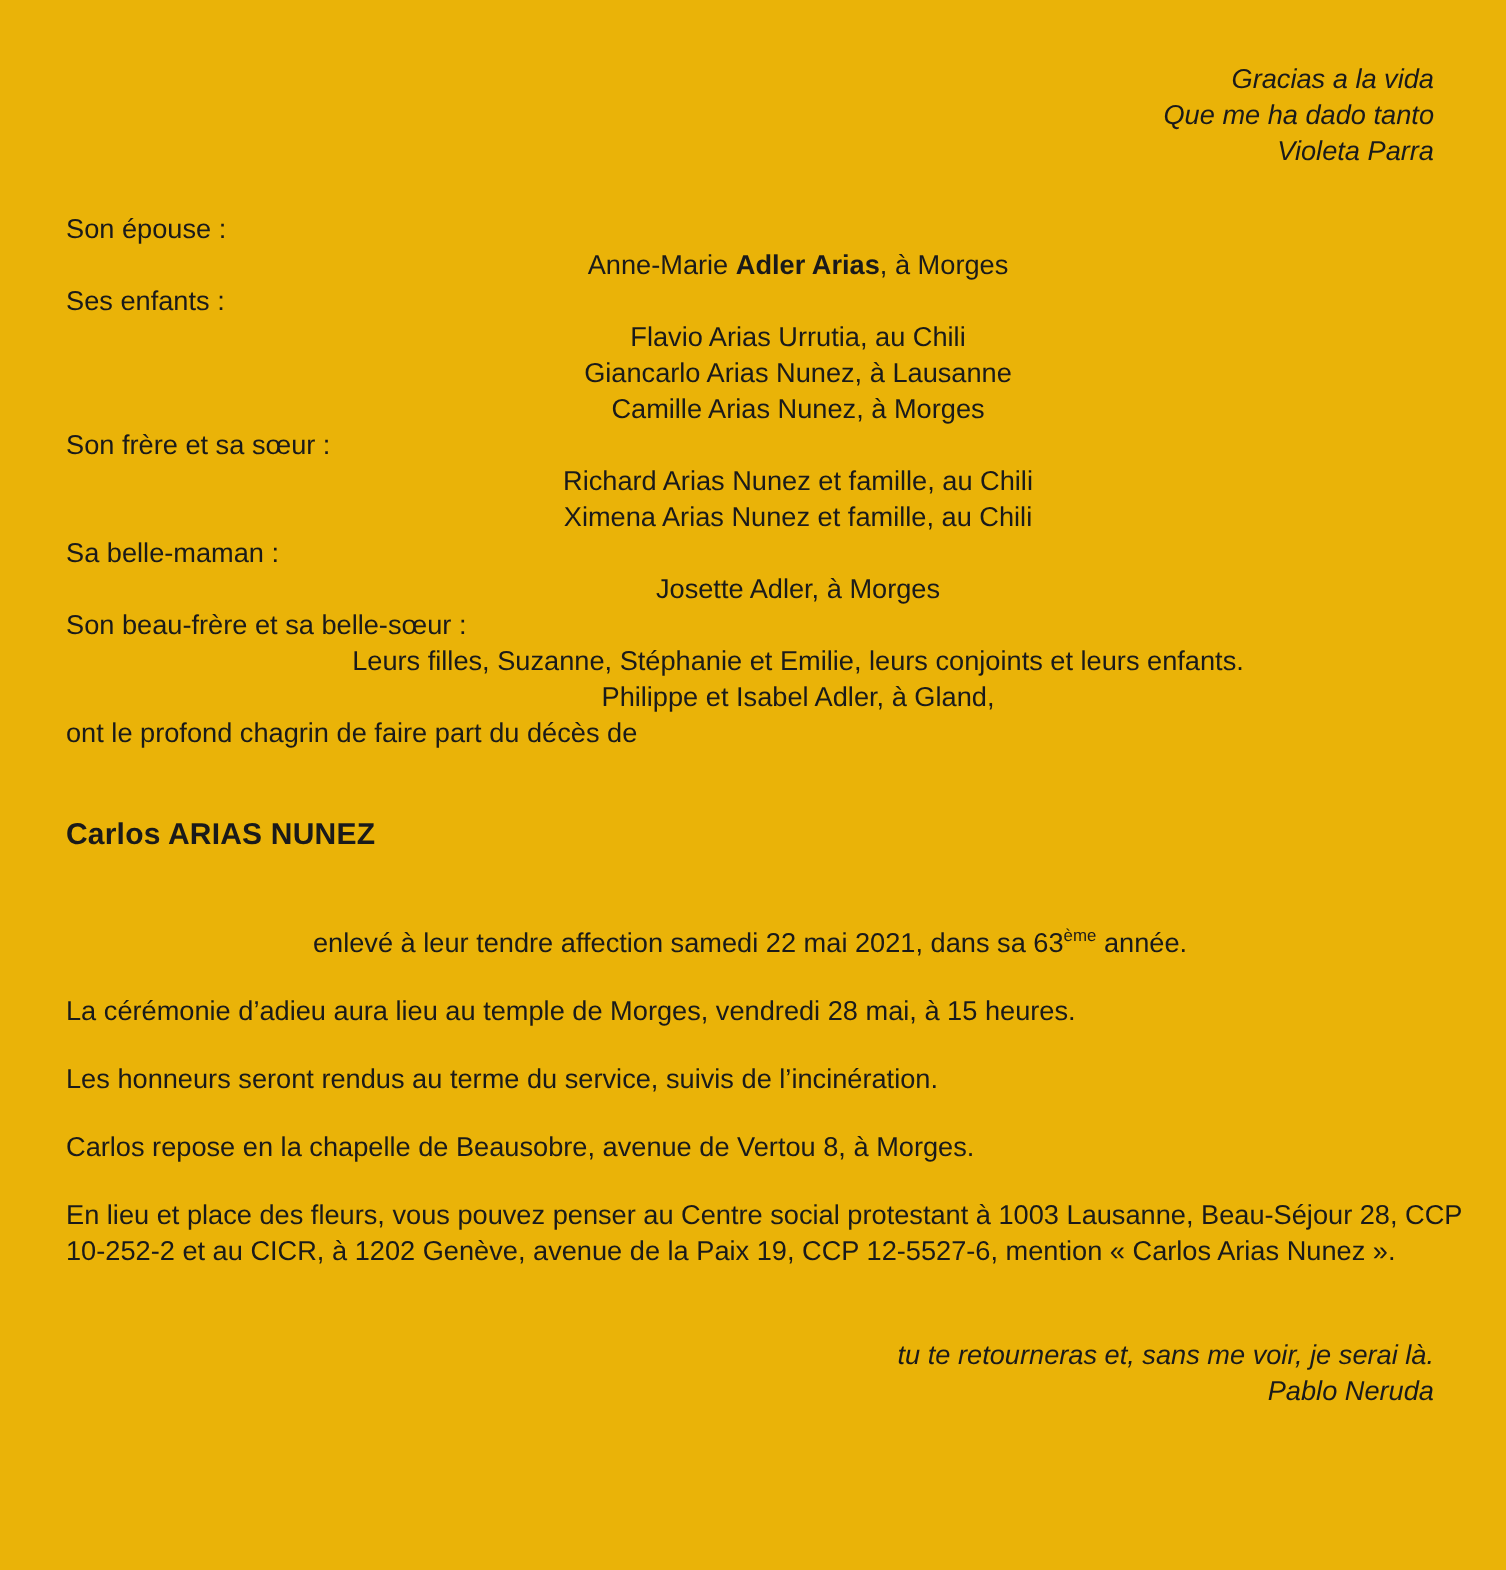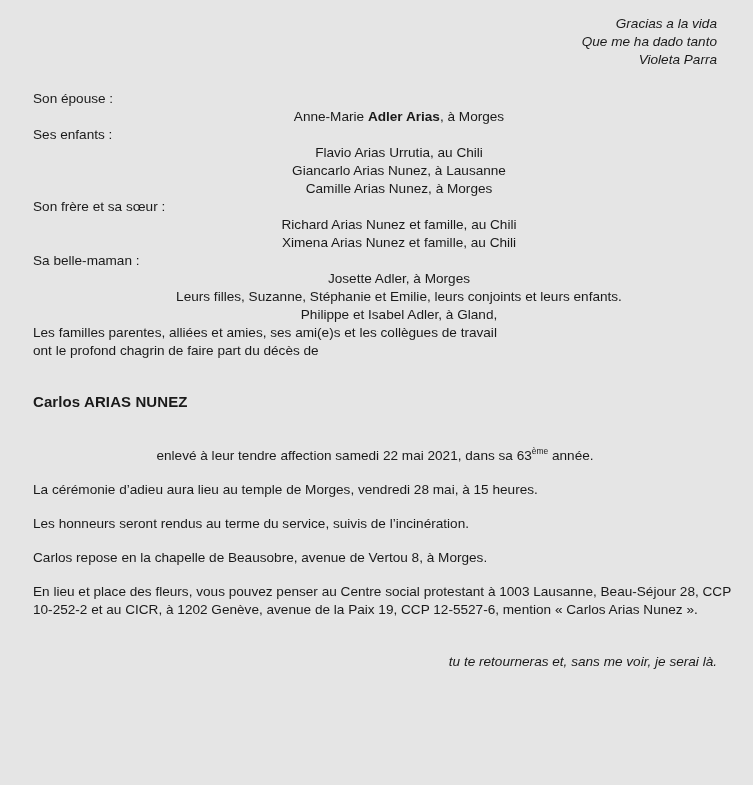--- a/index.html
+++ b/index.html
@@ -1,25 +1,25 @@
 <!DOCTYPE html>
 <html><head>
 <meta charset="utf-8">
 <style>
   html, body { margin: 0; padding: 0; background: #ffffff; }
   .page {
     position: relative;
     width: 753px;
     height: 785px;
-    background: #e5e5e5;
+    background: #eab308;
     color: #1a1a1a;
     font-family: "Liberation Sans", "DejaVu Sans", sans-serif;
     font-size: 13.6px;
     box-sizing: border-box;
-    padding: 0 36px 0 33px;
+    padding: 16px 36px 0 33px;
     overflow: hidden;
   }
   .epigraph {
     margin-top: 15px;
     text-align: right;
     font-style: italic;
     line-height: 18px;
   }
   .family {
     margin-top: 21px;
@@ -64,23 +64,23 @@
       <div class="fam-line indent"><span>Anne-Marie </span><span class="b">Adler Arias</span><span>, à Morges</span></div>
       <div class="fam-line"><span>Ses enfants :</span></div>
       <div class="fam-line indent"><span>Flavio Arias Urrutia, au Chili</span></div>
       <div class="fam-line indent"><span>Giancarlo Arias Nunez, à Lausanne</span></div>
       <div class="fam-line indent"><span>Camille Arias Nunez, à Morges</span></div>
       <div class="fam-line"><span>Son frère et sa sœur :</span></div>
       <div class="fam-line indent"><span>Richard Arias Nunez et famille, au Chili</span></div>
       <div class="fam-line indent"><span>Ximena Arias Nunez et famille, au Chili</span></div>
       <div class="fam-line"><span>Sa belle-maman :</span></div>
       <div class="fam-line indent"><span>Josette Adler, à Morges</span></div>
+      <div class="fam-line"><span>Son beau-frère et sa belle-sœur :</span></div>
       <div class="fam-line indent"><span>Leurs filles, Suzanne, Stéphanie et Emilie, leurs conjoints et leurs enfants.</span></div>
       <div class="fam-line indent"><span>Philippe et Isabel Adler, à Gland,</span></div>
-      <div class="fam-line"><span>Les familles parentes, alliées et amies, ses ami(e)s et les collègues de travail</span></div>
       <div class="fam-line"><span>ont le profond chagrin de faire part du décès de</span></div>
     </div>
 
   <div class="title">Carlos ARIAS NUNEZ</div>
 
   <div class="paragraphs" id="paragraphs">
       <div class="para">
         <div class="pline"><span>enlevé à leur tendre affection samedi 22 mai 2021, dans sa 63</span><sup>ème</sup><span> année.</span></div>
       </div>
       <div class="para">
@@ -93,15 +93,16 @@
         <div class="pline"><span>Carlos repose en la chapelle de Beausobre, avenue de Vertou 8, à Morges.</span></div>
       </div>
       <div class="para">
         <div class="pline"><span>En lieu et place des fleurs, vous pouvez penser au Centre social protestant à 1003 Lausanne, Beau-Séjour 28, CCP</span></div>
         <div class="pline"><span>10-252-2 et au CICR, à 1202 Genève, avenue de la Paix 19, CCP 12-5527-6, mention « Carlos Arias Nunez ».</span></div>
       </div>
     </div>
 
   <div class="closing">
     <div>tu te retourneras et, sans me voir, je serai là.</div>
+    <div>Pablo Neruda</div>
   </div>
 
 </div>
 
 </body></html>

